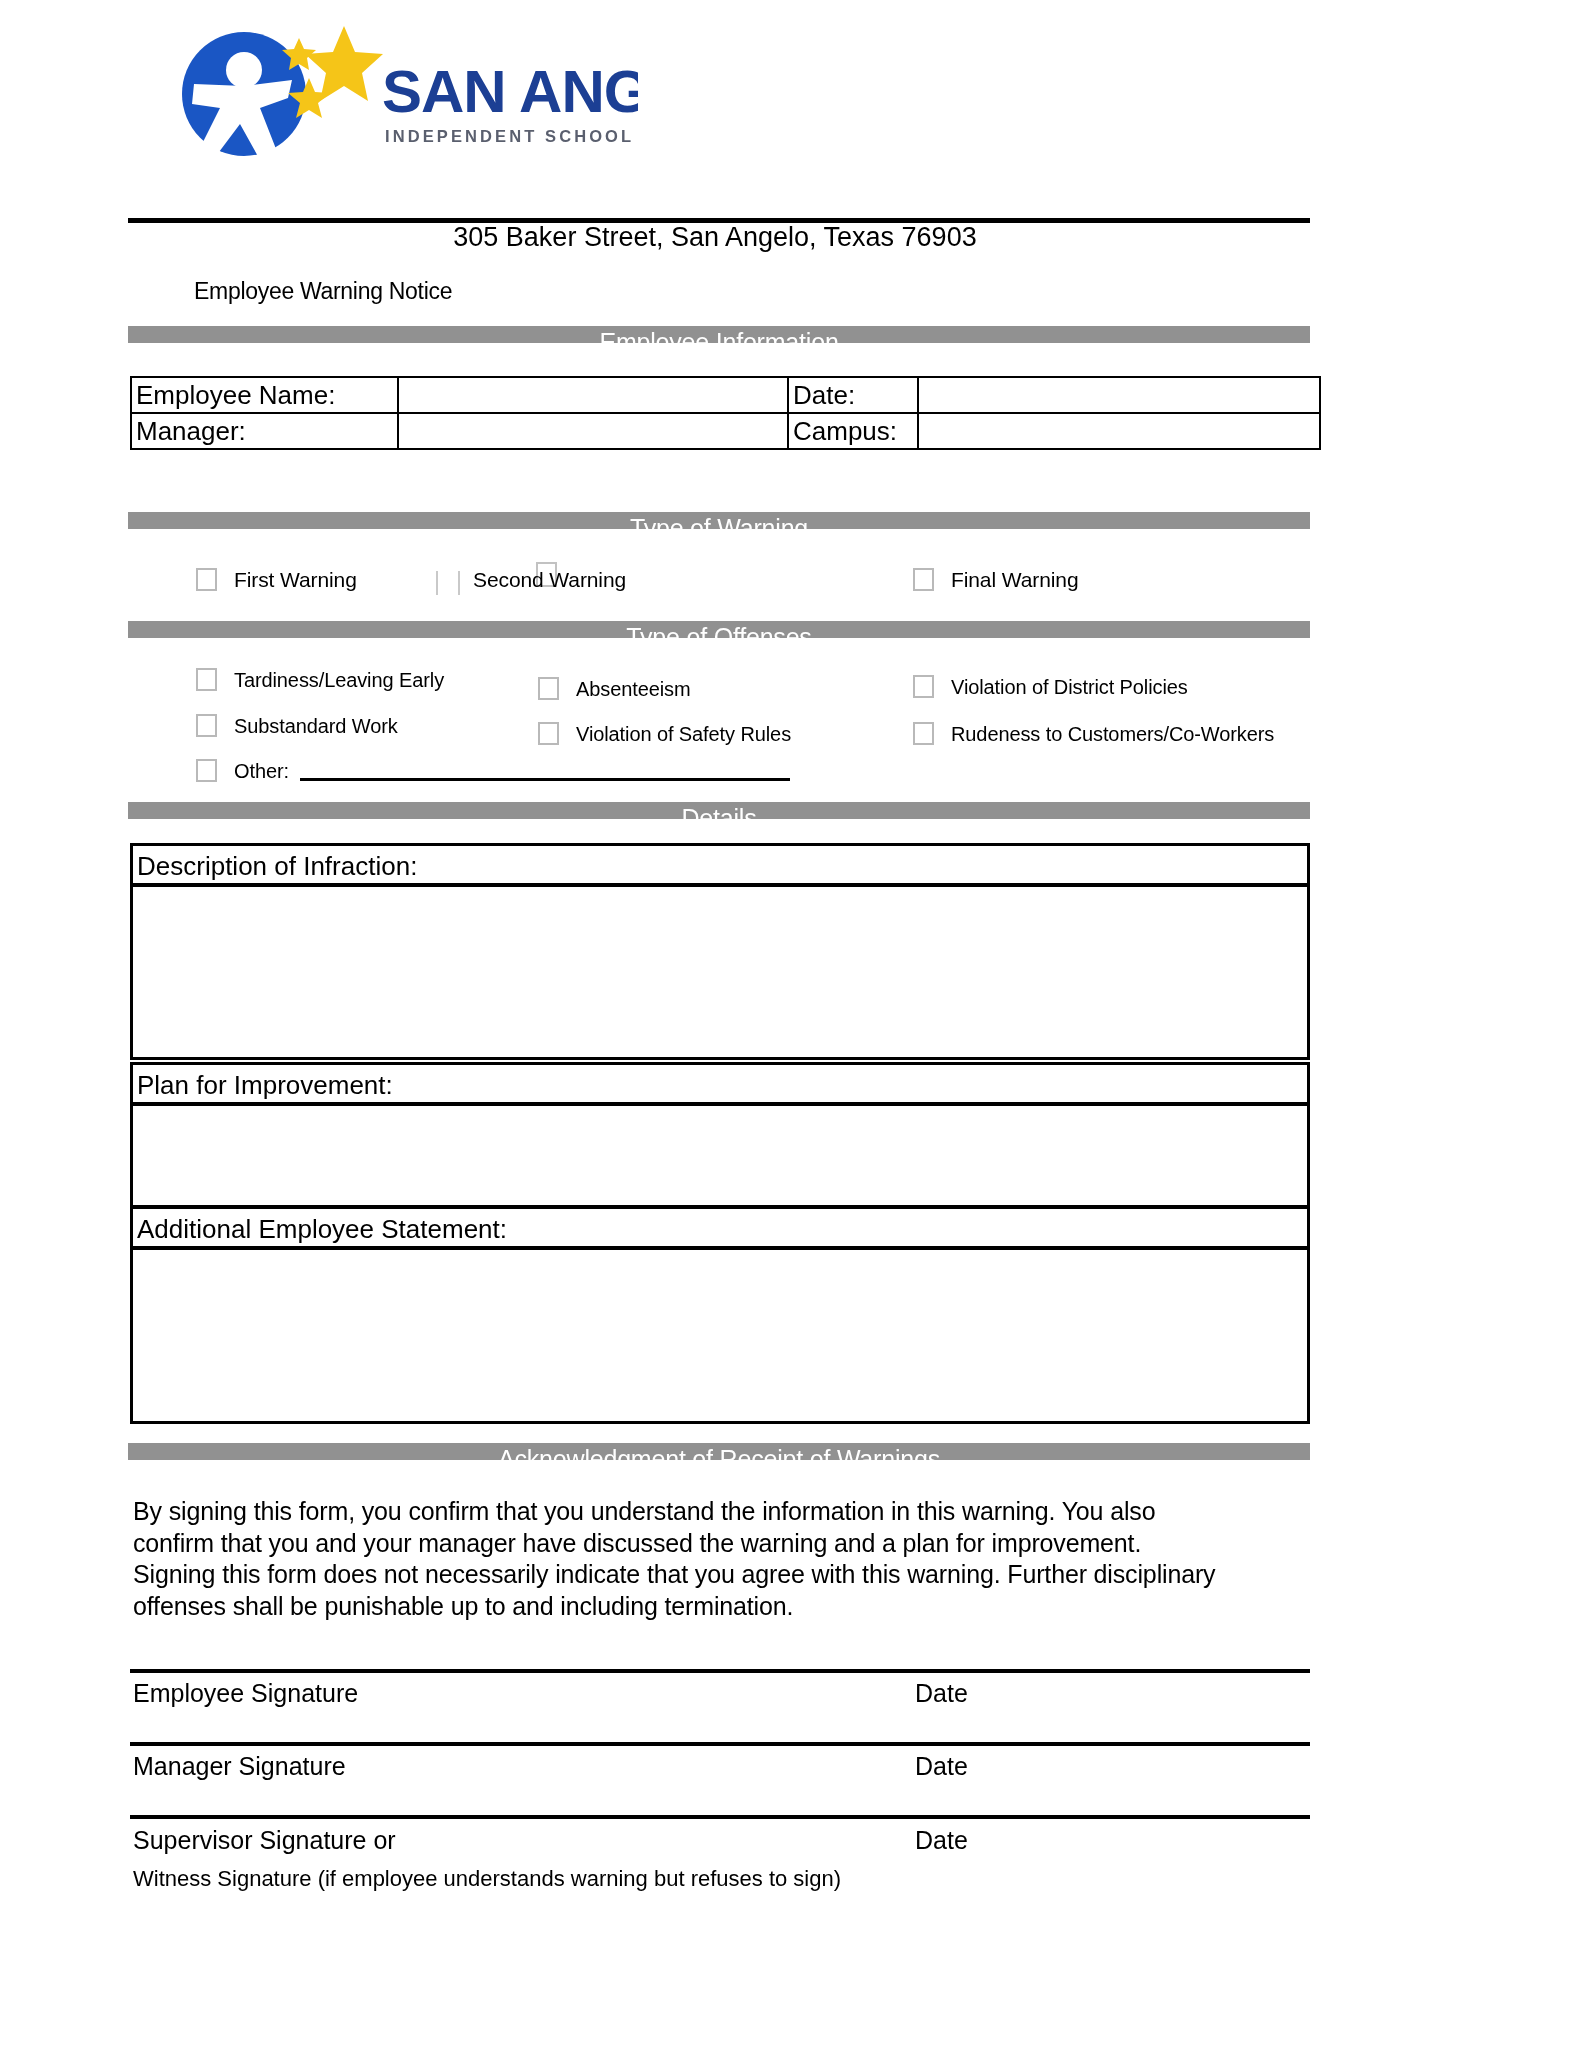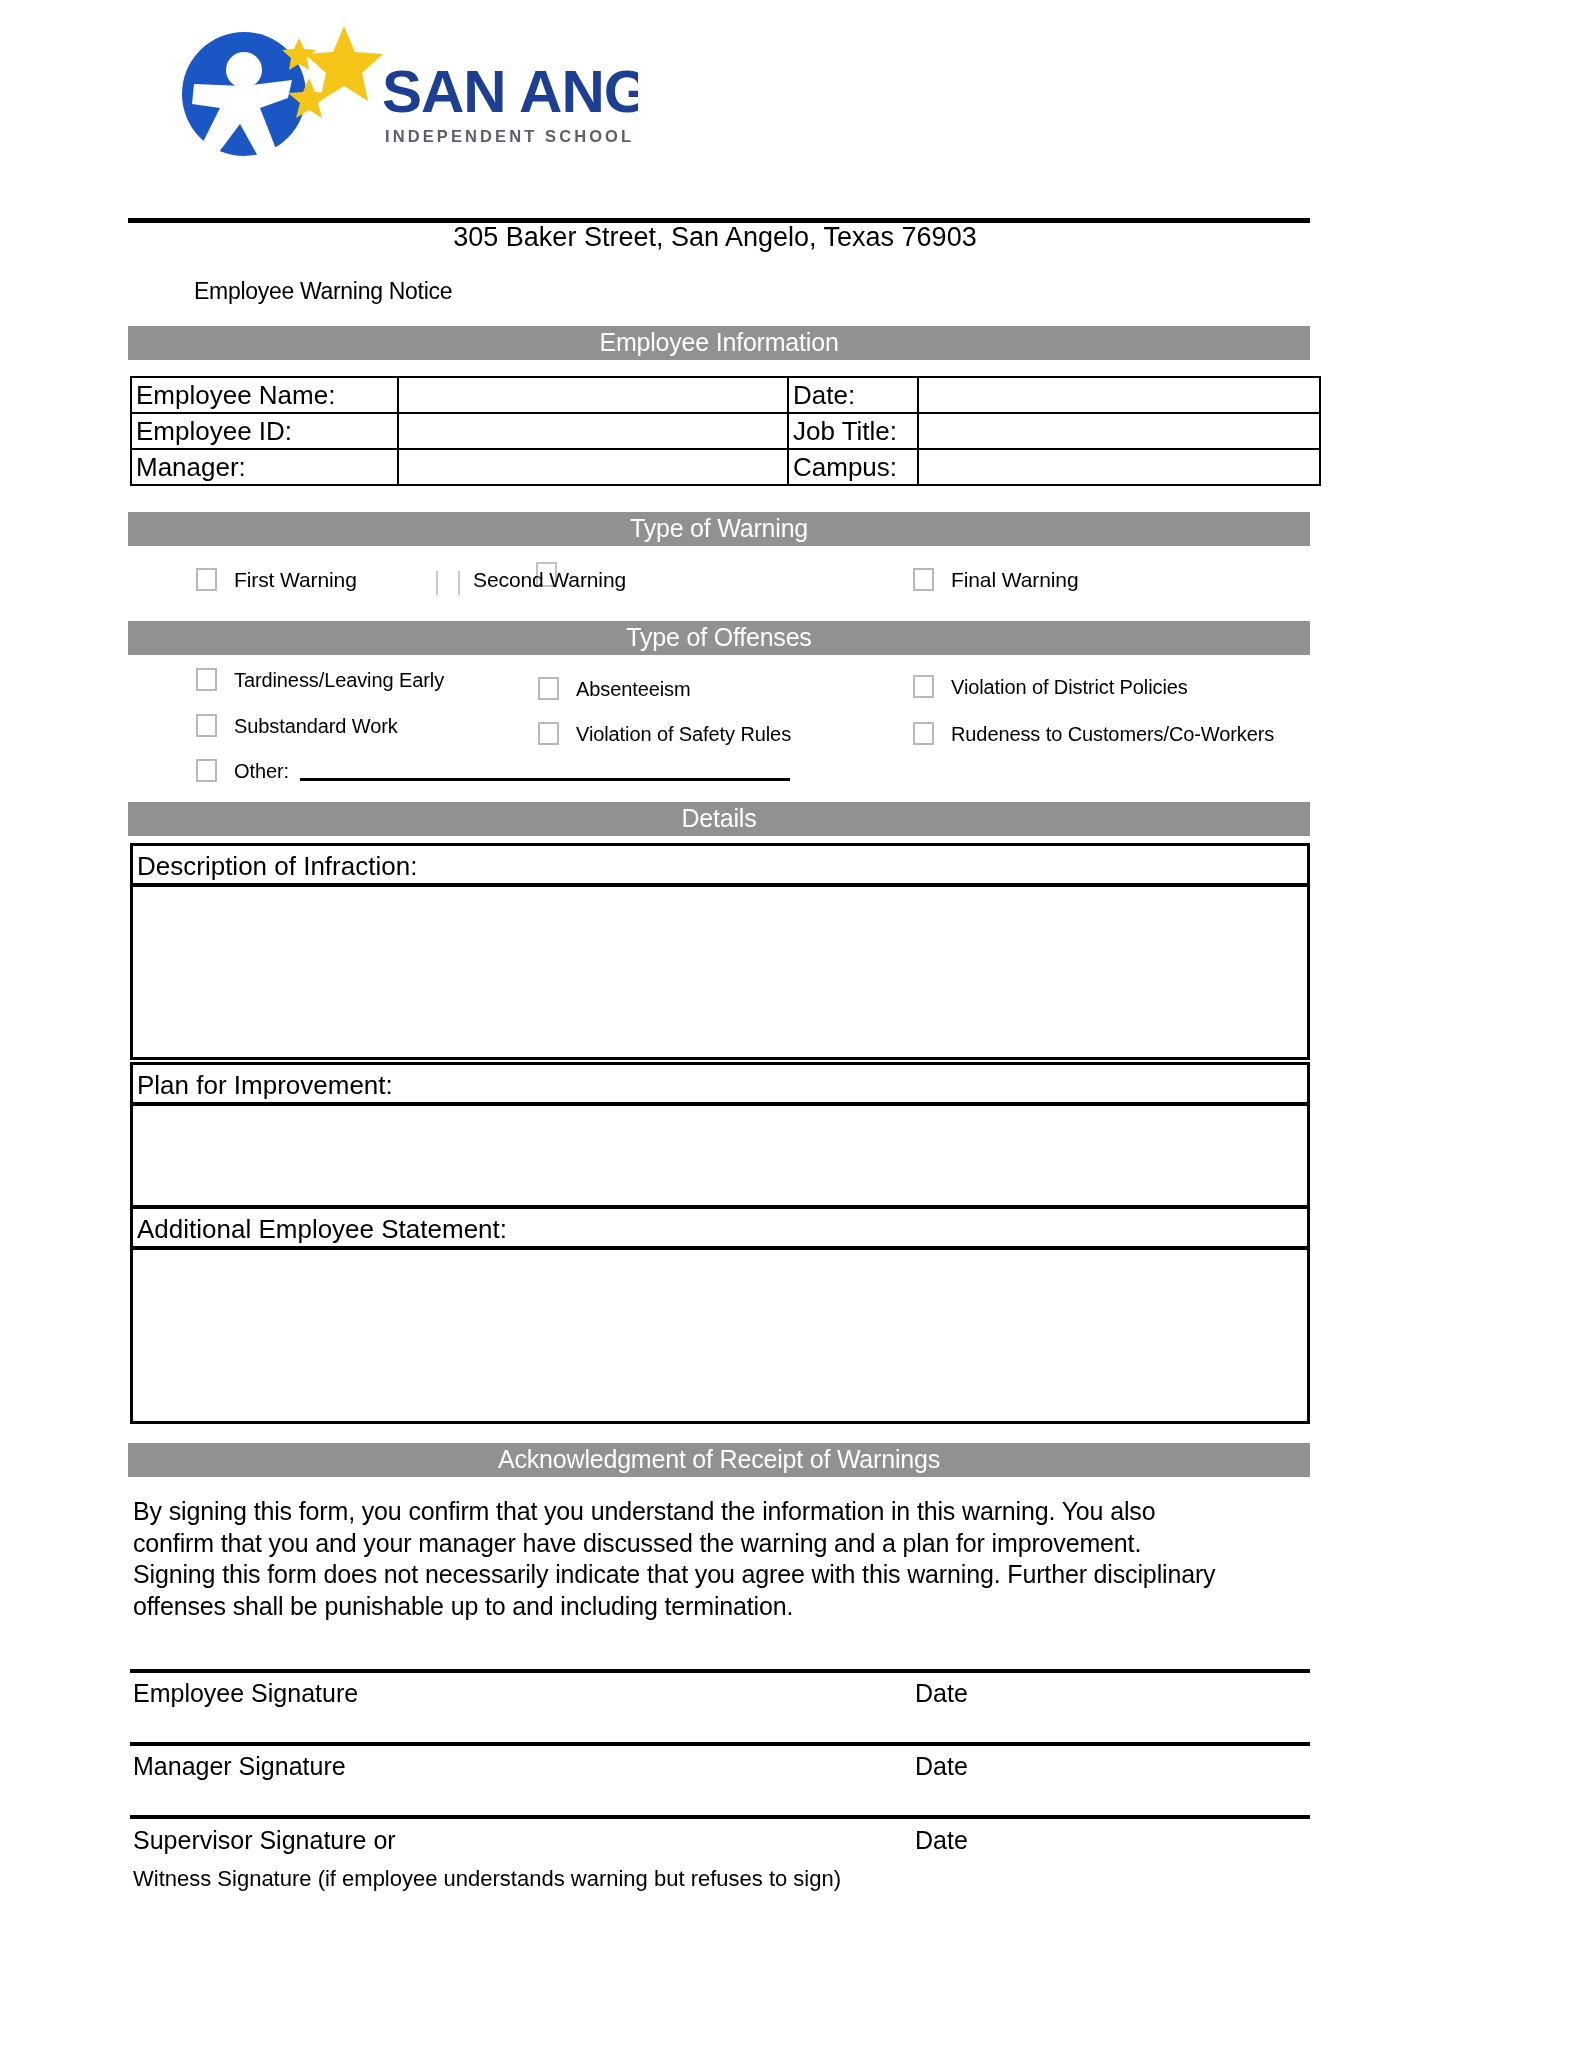--- a/index.html
+++ b/index.html
@@ -83,21 +83,21 @@
     line-height: 38px;
     font-weight: normal;
     letter-spacing: -0.3px;
   }
 
   
   .bar {
     position: absolute;
     left: 128px;
     width: 1182px;
-    height: 34px;
+    height: 17px;
     background: #919191;
     color: #ffffff;
     font-size: 25px;
     line-height: 33px;
     text-align: center;
     letter-spacing: -0.2px;
     white-space: nowrap;
   }
 
   
@@ -266,26 +266,20 @@
   <div class="form-title">Employee Warning Notice</div>
 
   <div class="bar" style="top:326px;">Employee Information</div>
 
   <table class="info-table">
     <tbody>
       <tr>
         <td class="lbl">Employee Name:</td>
         <td class="val"></td>
         <td class="lbl2">Date:</td>
-        <td class="val2"></td>
-      </tr>
-      <tr>
-        <td class="lbl">Employee ID:</td>
-        <td class="val"></td>
-        <td class="lbl2">Job Title:</td>
         <td class="val2"></td>
       </tr>
       <tr>
         <td class="lbl">Manager:</td>
         <td class="val"></td>
         <td class="lbl2">Campus:</td>
         <td class="val2"></td>
       </tr>
     </tbody>
   </table>

